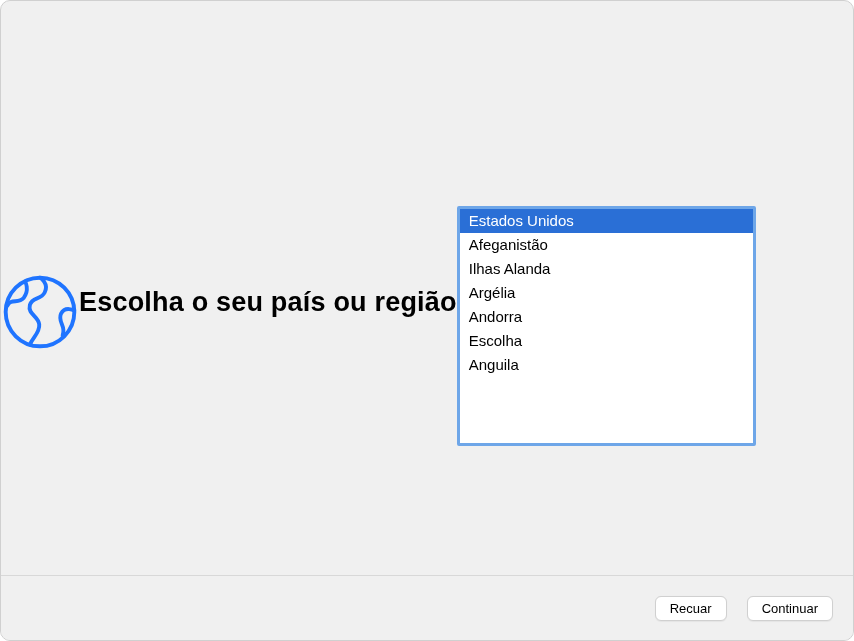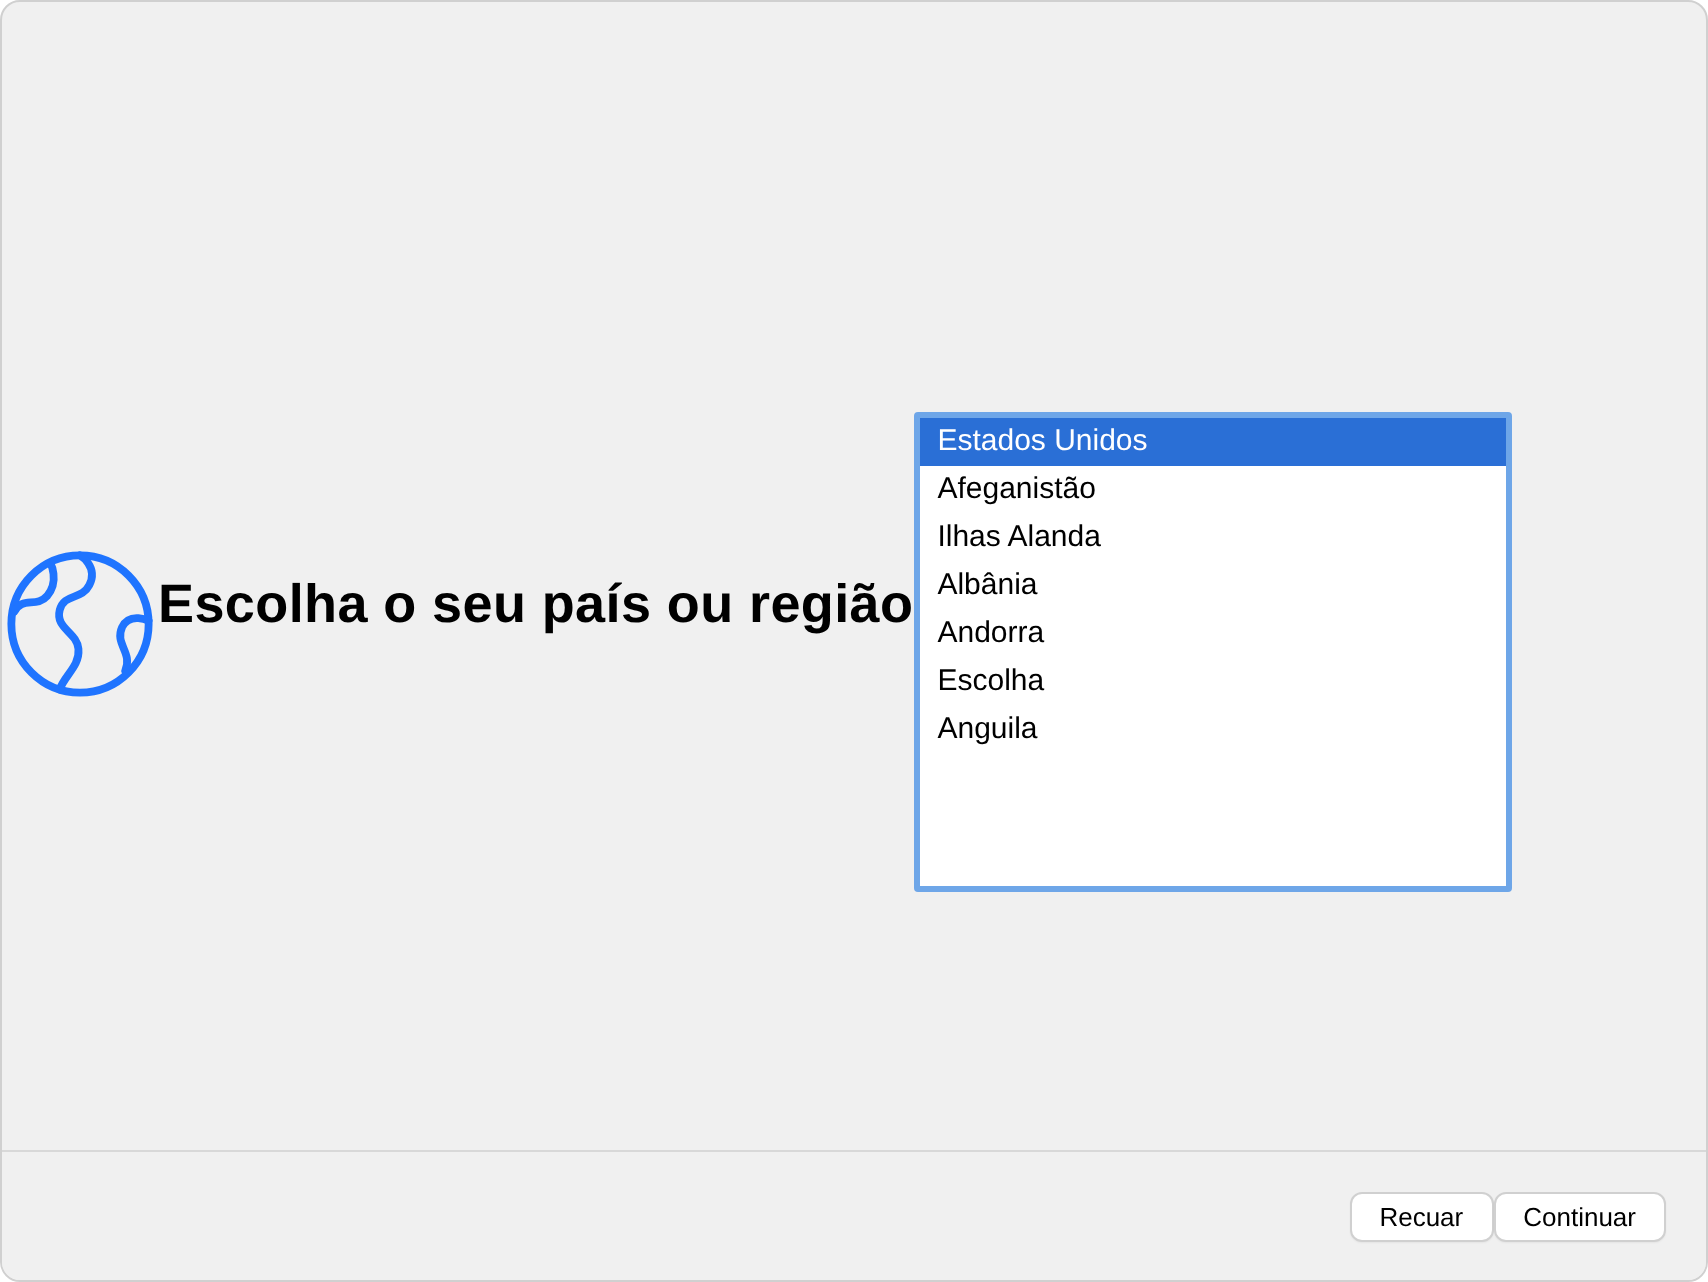--- a/index.html
+++ b/index.html
@@ -77,21 +77,21 @@
       position: absolute;
       bottom: 0;
       left: 0;
       right: 0;
       height: 65px;
       border-top: 1px solid #d8d8d8;
       display: flex;
       justify-content: flex-end;
       align-items: center;
       padding-right: 20px;
-      gap: 0;
+      gap: 20px;
       background: #f0f0f0;
     }
     .btn {
       background: #fff;
       border: 1px solid #d0d0d0;
       border-radius: 6px;
       padding: 4px 14px;
       font-size: 13px;
       color: #000;
       cursor: pointer;
@@ -115,21 +115,21 @@
       </svg>
     </div>
 
     <h1 class="title">Escolha o seu país ou região</h1>
 
     <div class="listbox-wrapper">
       <div class="listbox" id="country-list">
           <div class="list-item selected">Estados Unidos</div>
           <div class="list-item">Afeganistão</div>
           <div class="list-item">Ilhas Alanda</div>
-          <div class="list-item">Albânia</div>
+          <div class="list-item">Argélia</div>
           <div class="list-item">Andorra</div>
           <div class="list-item">Escolha</div>
           <div class="list-item">Anguila</div>
         </div>
     </div>
 
   </div>
 
   <div class="footer">
     <button class="btn">Recuar</button>

